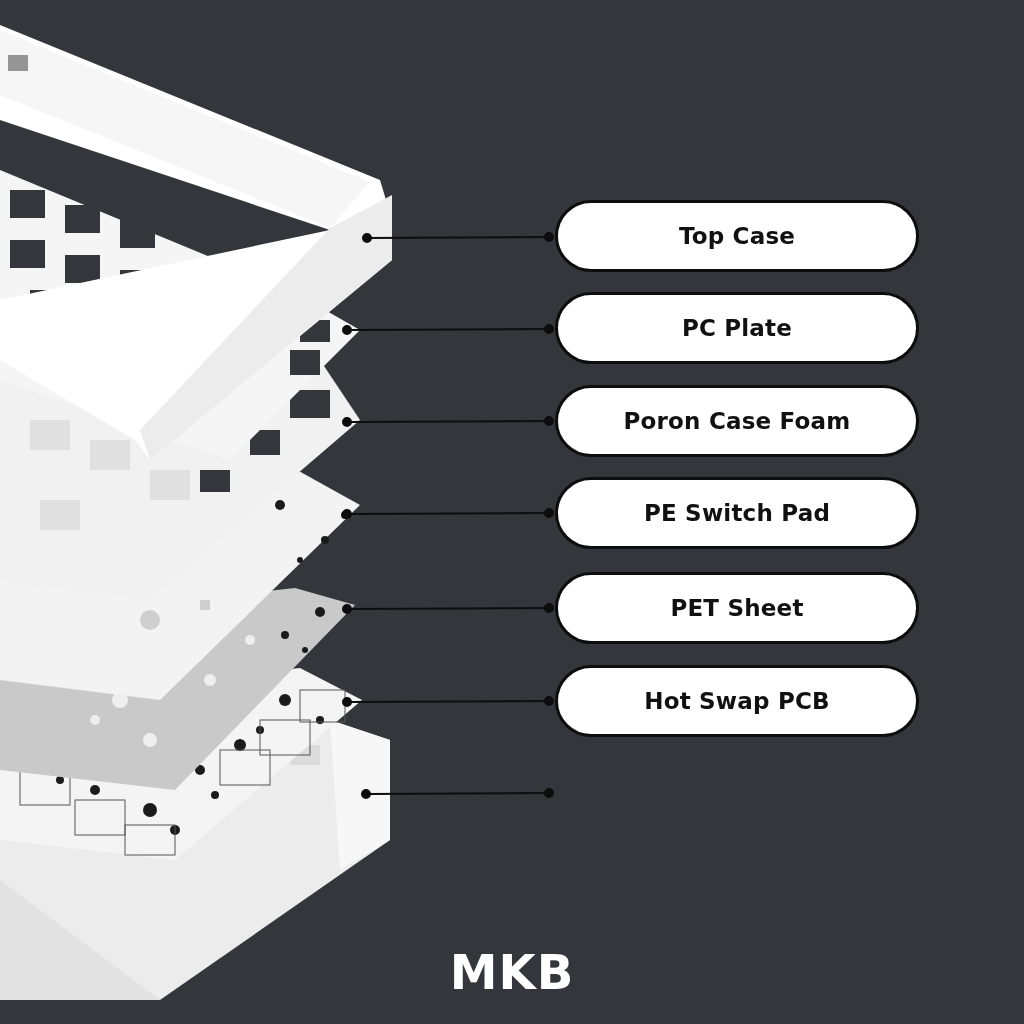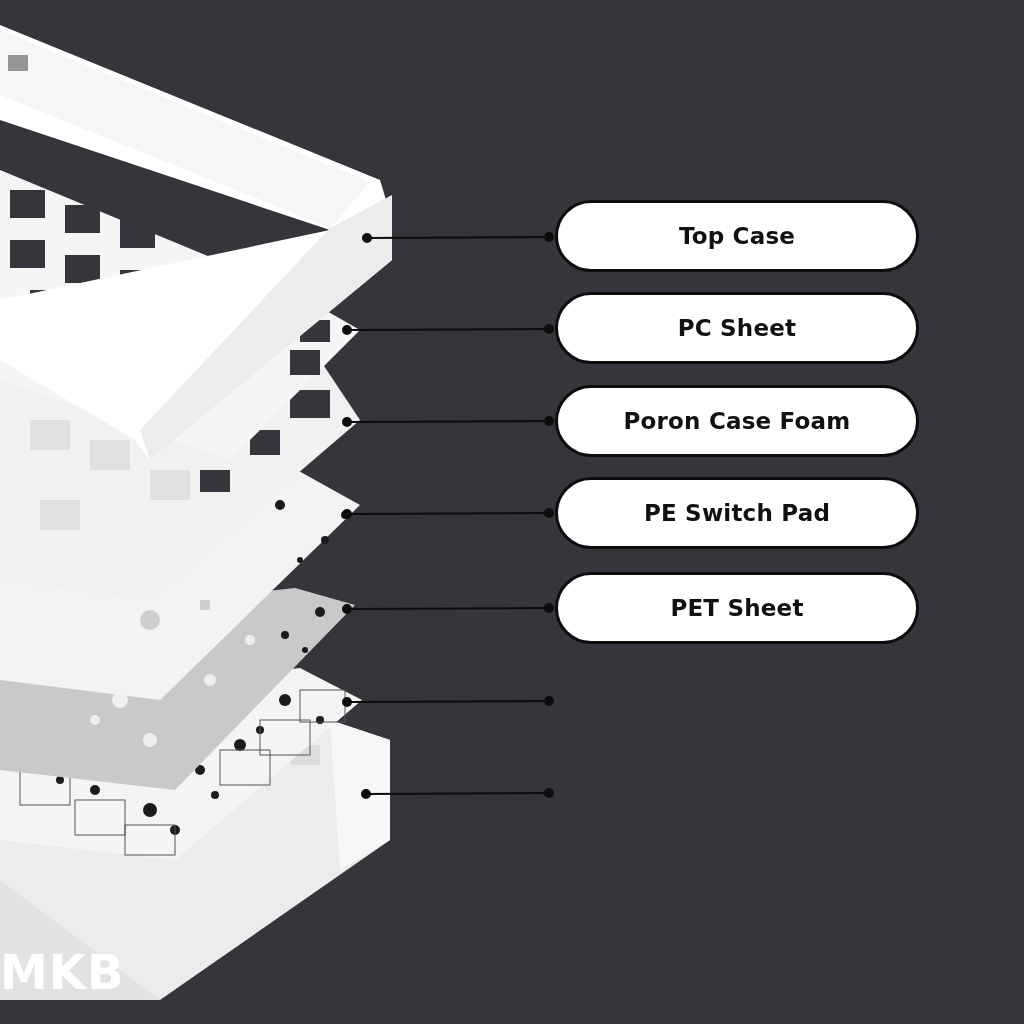--- a/index.html
+++ b/index.html
@@ -7,21 +7,21 @@
   body { background:#35363c; font-family:"DejaVu Sans","Liberation Sans",sans-serif; position:relative; }
   .stage { position:absolute; left:0; top:0; width:1024px; height:1024px;padding-left:40px; }
   svg.art { position:absolute; left:0; top:0; }
   .pill {
     position:absolute; left:555px; width:364px; height:72px;
     background:#ffffff; border:3px solid #0d0d0d; border-radius:36px;
     display:flex; align-items:center; justify-content:center;
     font-weight:bold; font-size:23px; color:#111111; letter-spacing:0.2px;
   }
   .brand {
-    position:absolute; left:0; width:1024px; top:944px; text-align:left;
+    position:absolute; left:0; width:1024px; top:944px; text-align:center;
     color:#ffffff; font-weight:bold; font-size:48px; letter-spacing:1px;
   }
 </style>
 </head>
 <body>
 
 <div class="stage">
 
   <svg class="art" width="1024" height="1024" viewBox="0 0 1024 1024">
 
@@ -152,26 +152,29 @@
       <line x1="366" y1="794" x2="549" y2="793"></line>
         <circle cx="366" cy="794" r="4"></circle>
         <circle cx="549" cy="793" r="4"></circle>
     </g>
   </svg>
 
   <div class="pill" style="top:200px">
     <span>Top Case</span>
   </div>
   <div class="pill" style="top:292px">
-    <span>PC Sheet</span>
+    <span>PC Plate</span>
   </div>
   <div class="pill" style="top:385px">
     <span>Poron Case Foam</span>
   </div>
   <div class="pill" style="top:572px">
     <span>PET Sheet</span>
   </div>
   <div class="pill" style="top:477px">
     <span>PE Switch Pad</span>
   </div>
+  <div class="pill" style="top:665px">
+    <span>Hot Swap PCB</span>
+  </div>
 
   <div class="brand">MKB</div>
 </div>
 
 </body></html>

